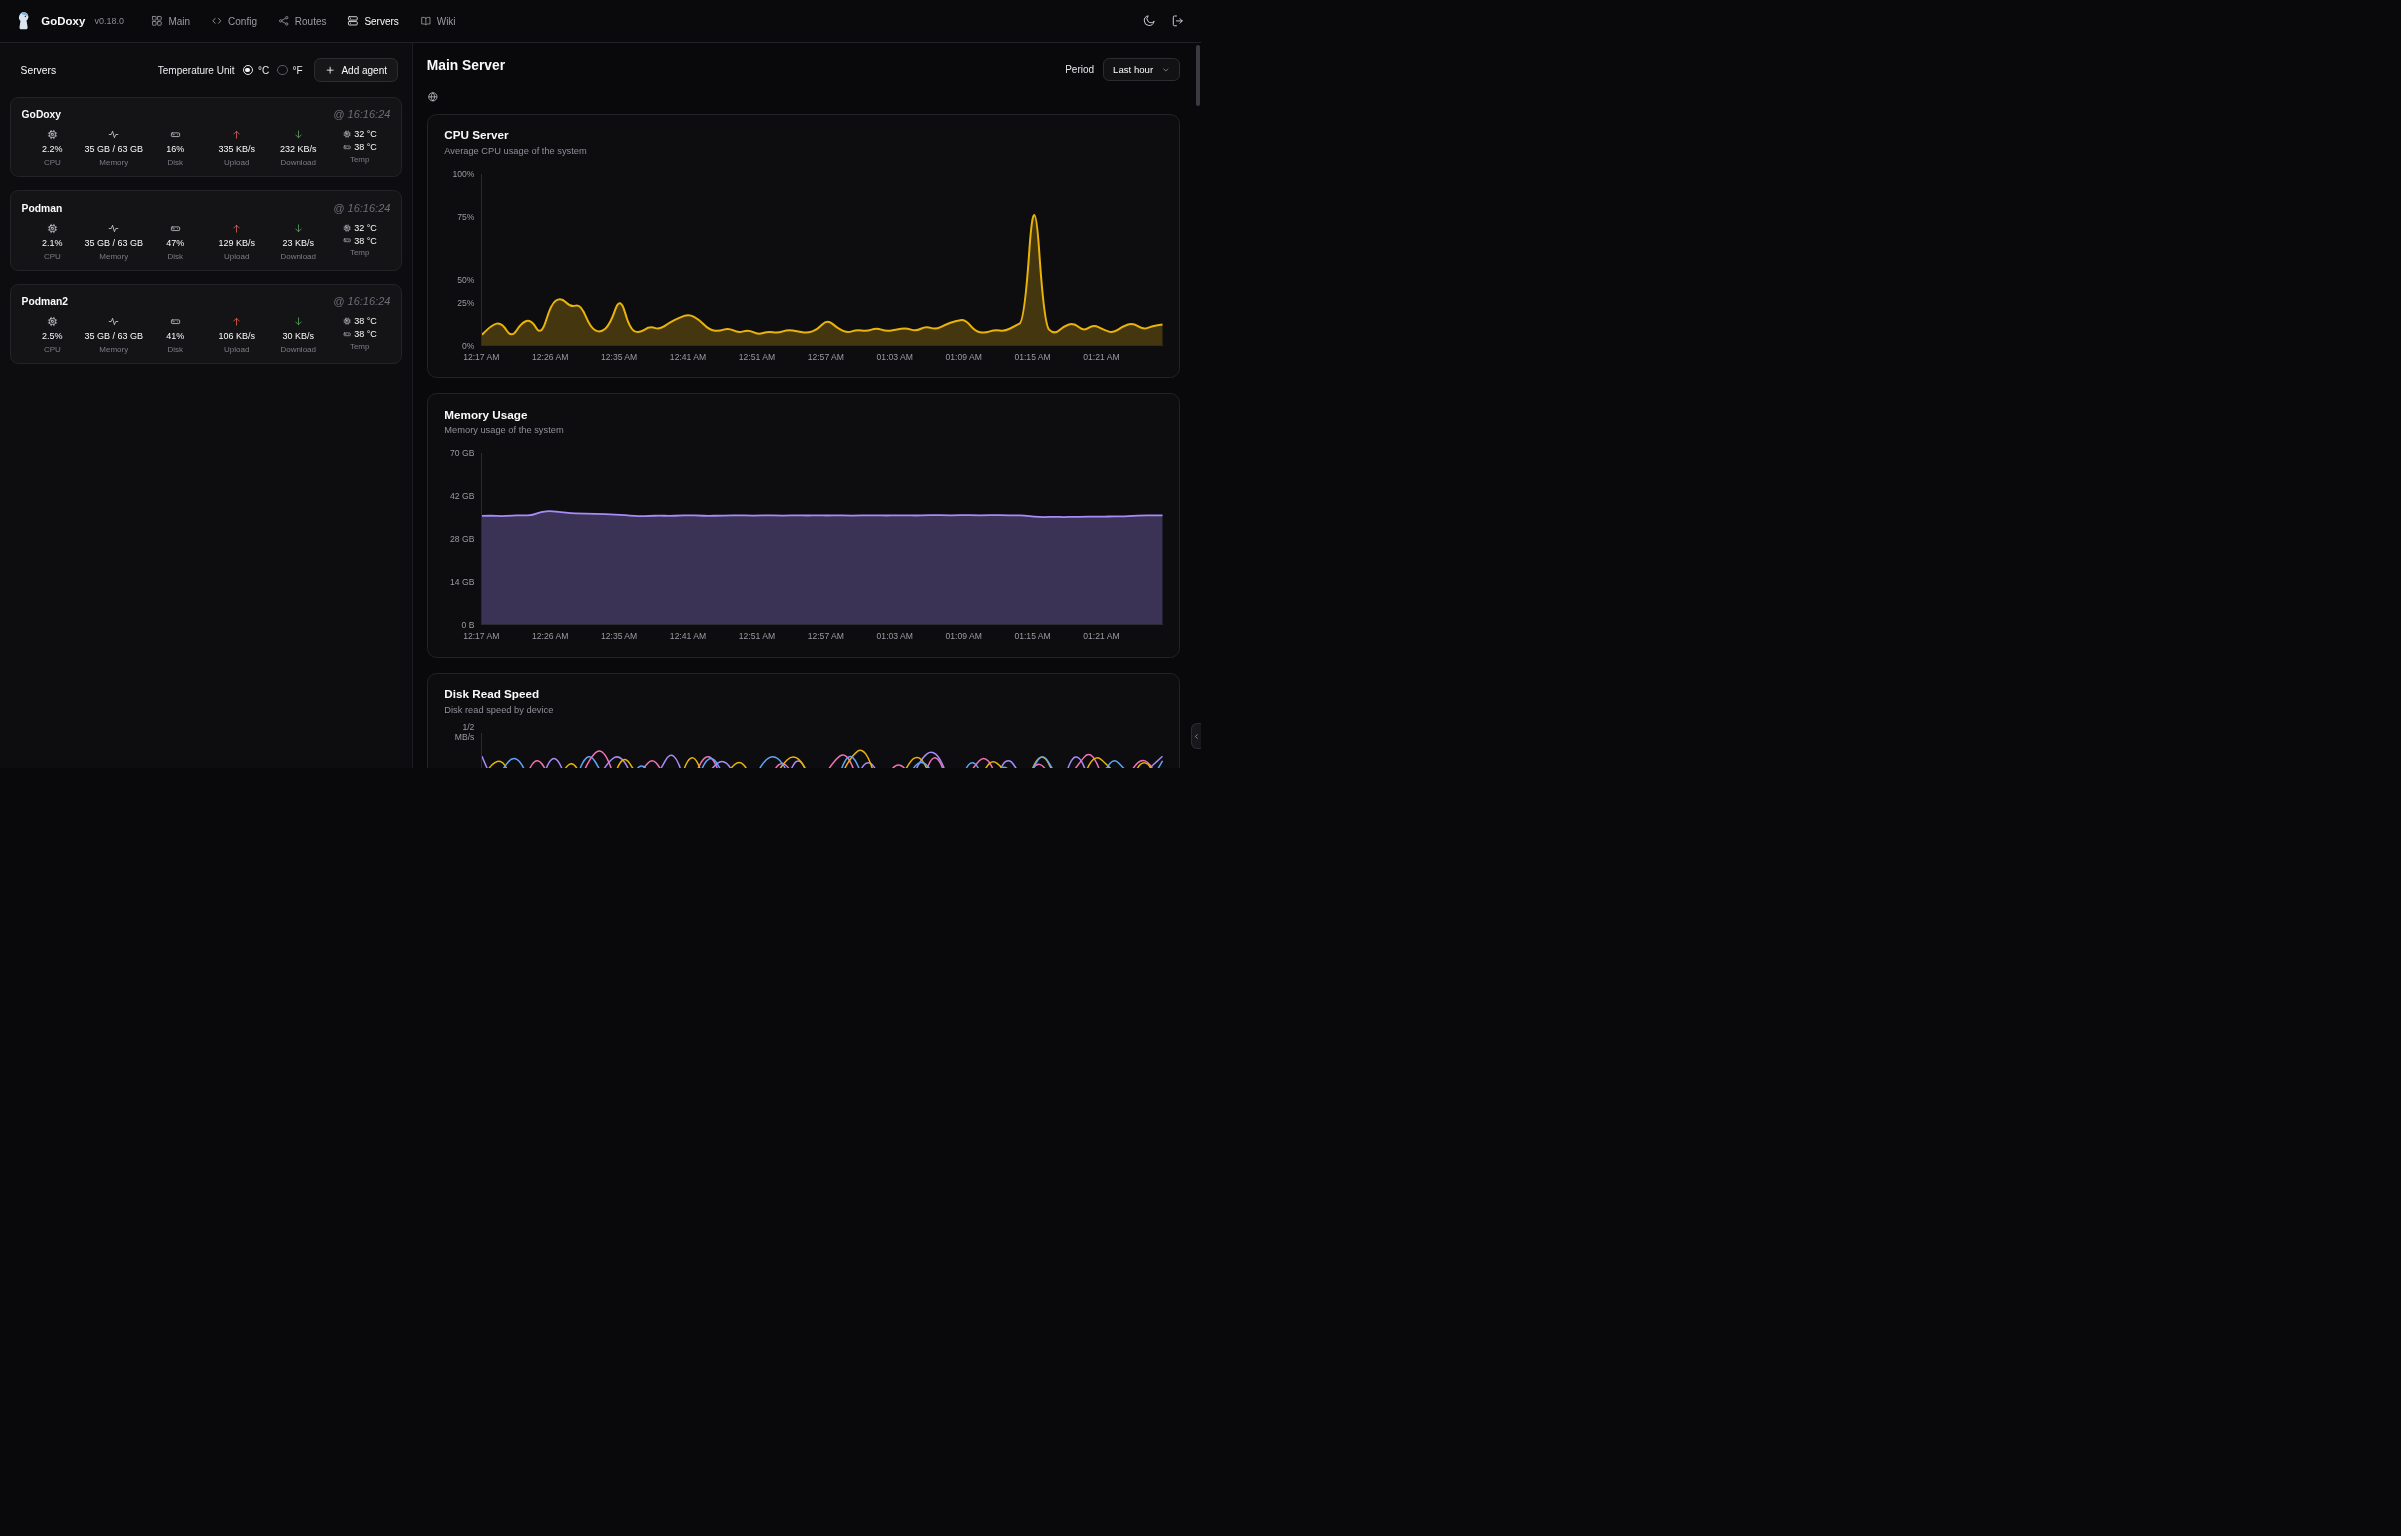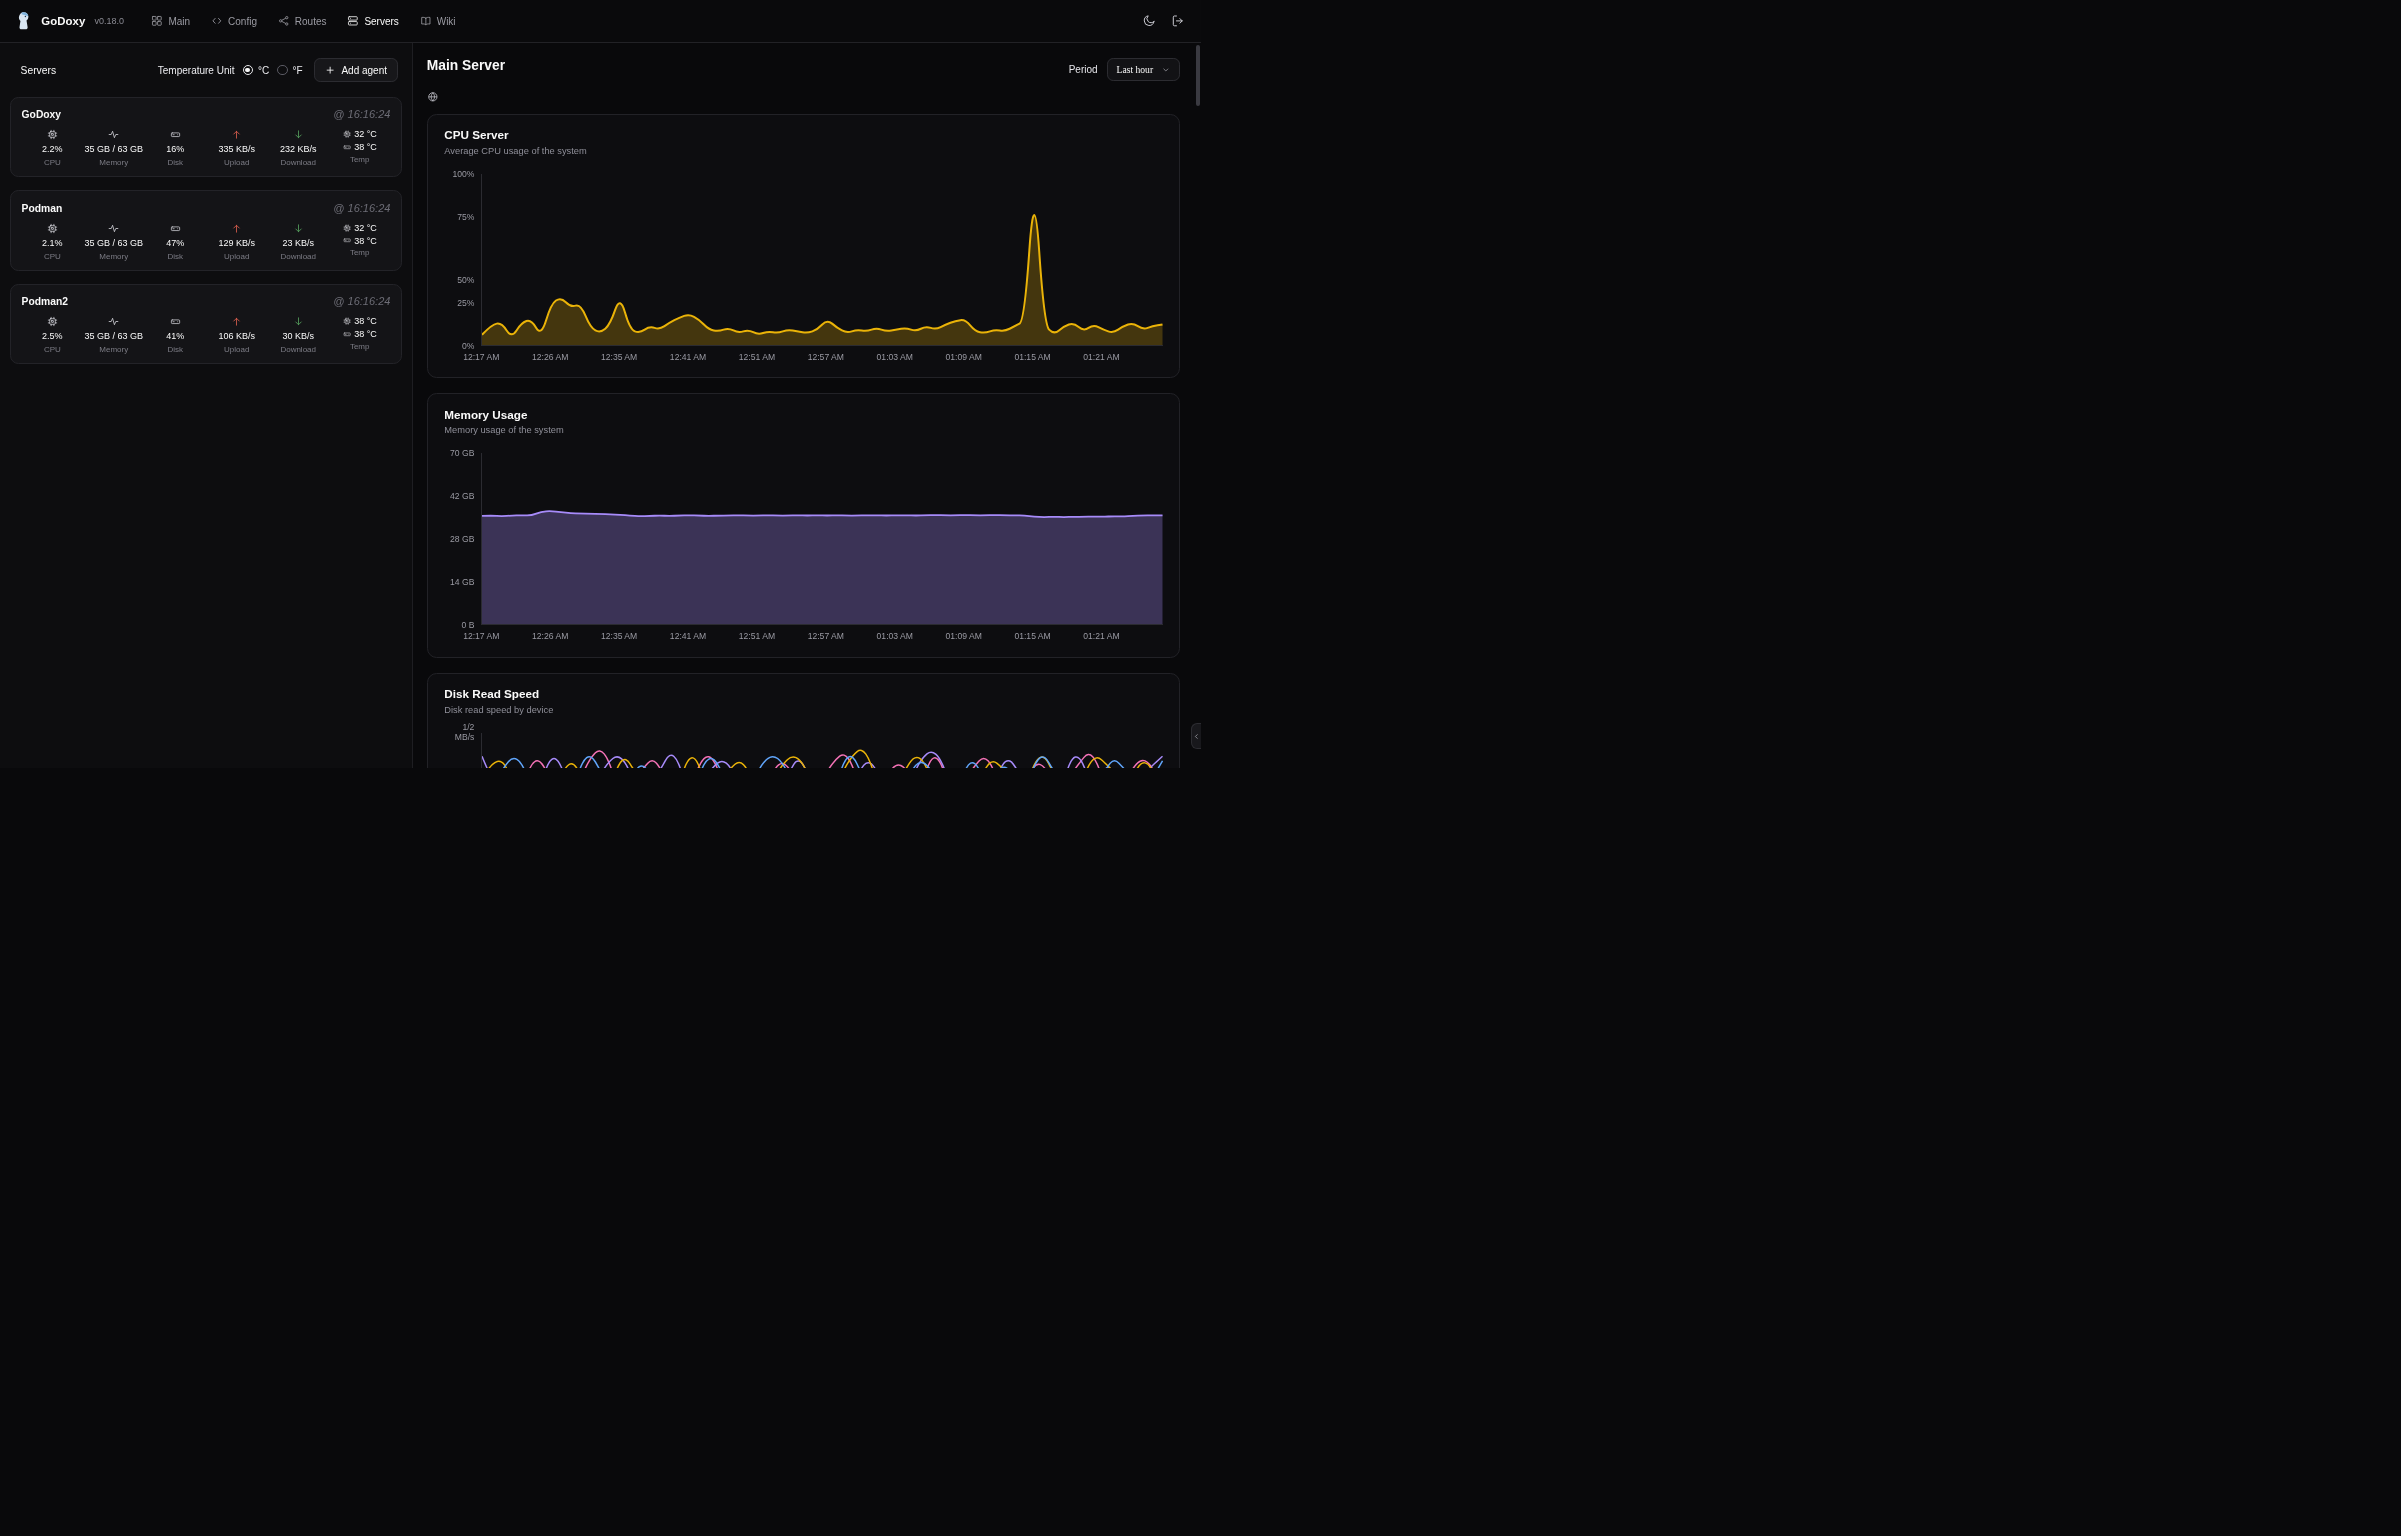--- a/index.html
+++ b/index.html
@@ -63,21 +63,21 @@
   .ic.down { color:var(--down,#57a35f); }
 
   
   .main-head { display:flex; align-items:flex-start; margin-bottom:11px; }
   .main-title-wrap { display:flex; flex-direction:column; gap:18px; }
   .main-title { font-size:13.8px; font-weight:600; margin:0; }
   .globe { width:11.7px; height:11.7px; color:#c8c8cf; }
   .period { margin-left:auto; display:flex; align-items:center; gap:9px; }
   .period-label { font-size:10px; color:#e6e6eb; }
   .period-select { display:flex; align-items:center; gap:7.6px; background:#121215; border:0.7px solid #2c2c31;
-    border-radius:6.2px; padding:4.8px 9px; font-size:9.6px; color:#fafafa; cursor:pointer; font-family:Liberation Serif, serif; }
+    border-radius:6.2px; padding:4.8px 9px; font-size:9.6px; color:#fafafa; cursor:pointer; font-family:Liberation Sans, sans-serif; }
   .period-select svg { width:9.6px; height:9.6px; color:#9a9aa2; }
 
   .chart-card { background:#0d0d10; border:0.7px solid #222227; border-radius:9.6px;
     padding:13.8px 16.5px 9.6px; margin-bottom:15px; }
   .chart-title { font-size:11.7px; font-weight:600; margin:0 0 4.1px; }
   .chart-sub { font-size:9.3px; color:#8f8f99; margin:0 0 18px; }
   .chart { display:grid; grid-template-columns:37px 1fr; grid-template-rows:var(--ph,172px) 22px; }
   .yticks { position:relative; font-size:8.6px; color:#9a9aa3; }
   .yticks span { position:absolute; right:6.9px; transform:translateY(-50%); white-space:nowrap; }
   .yticks.wrap span { white-space:normal; text-align:right; width:29px; line-height:1.25; }

